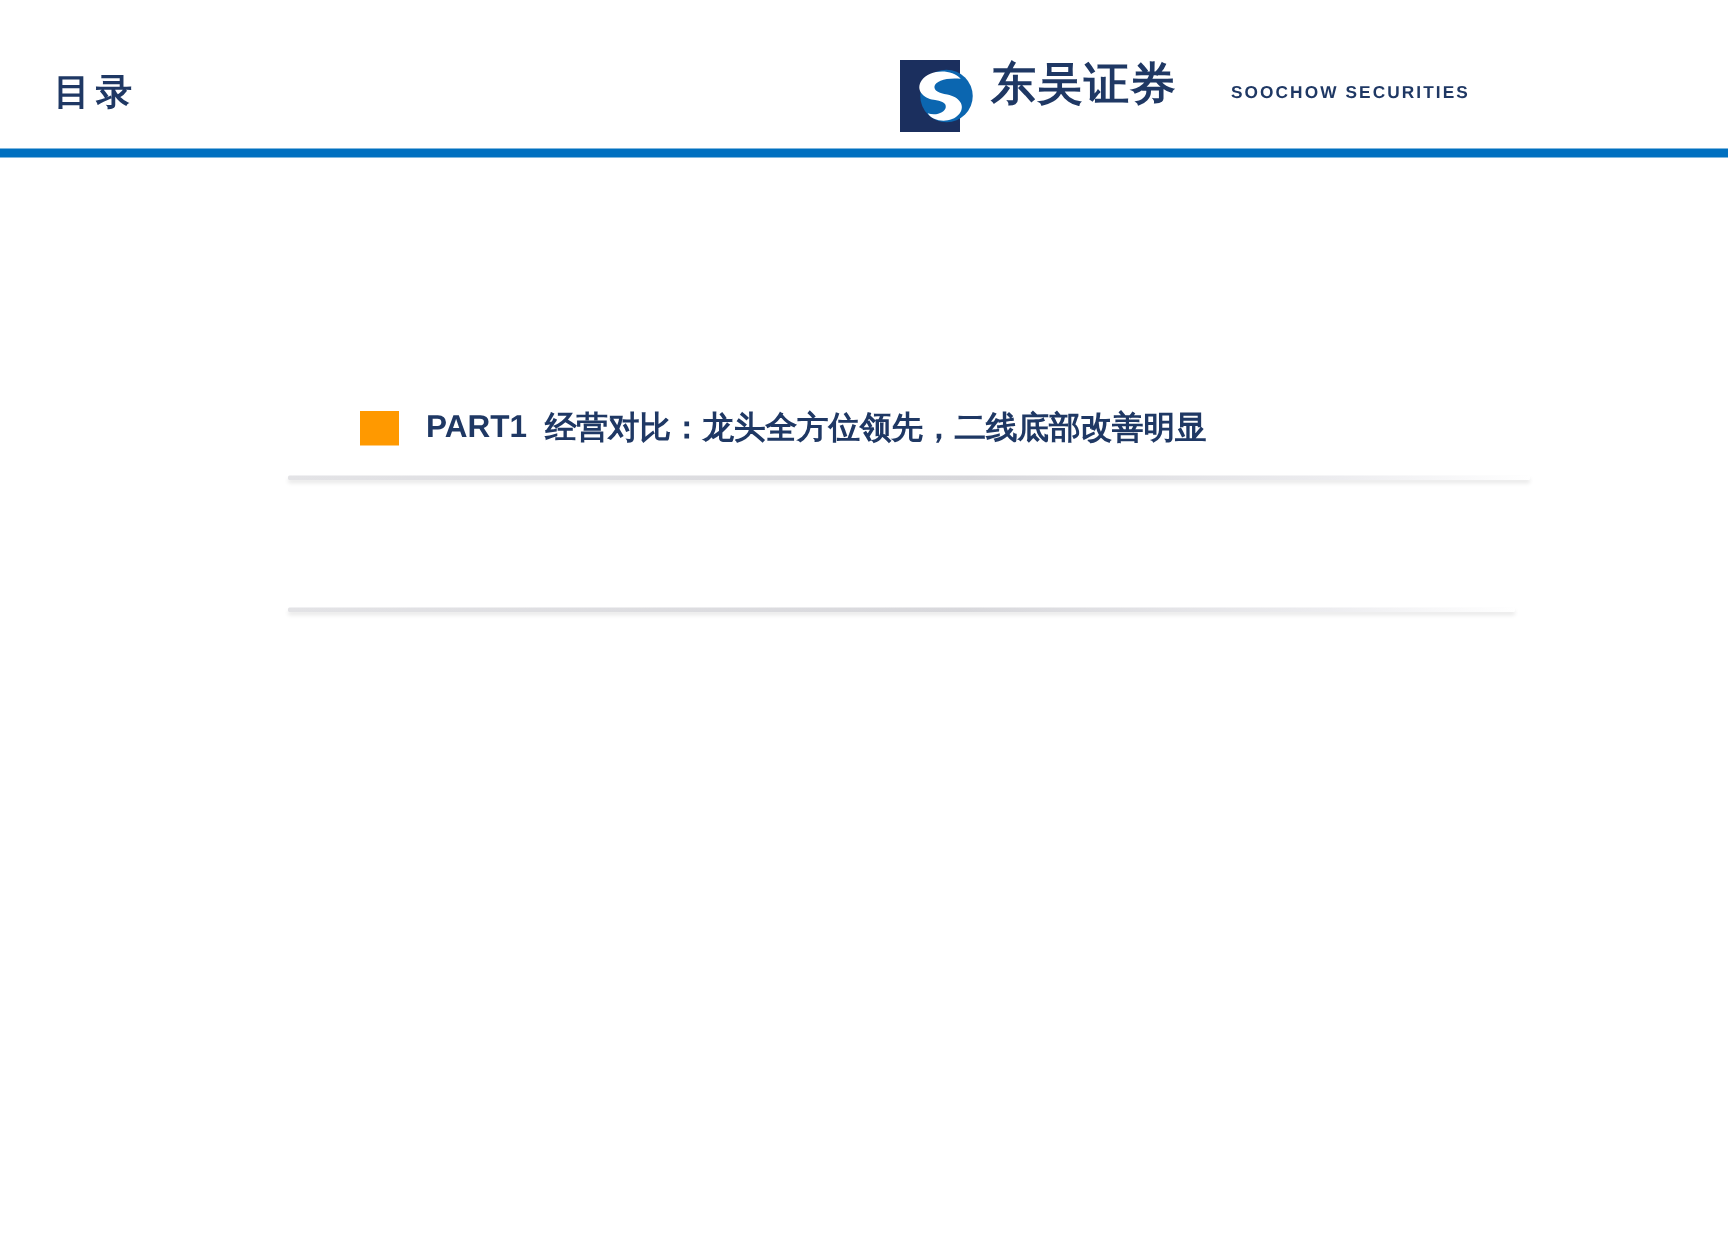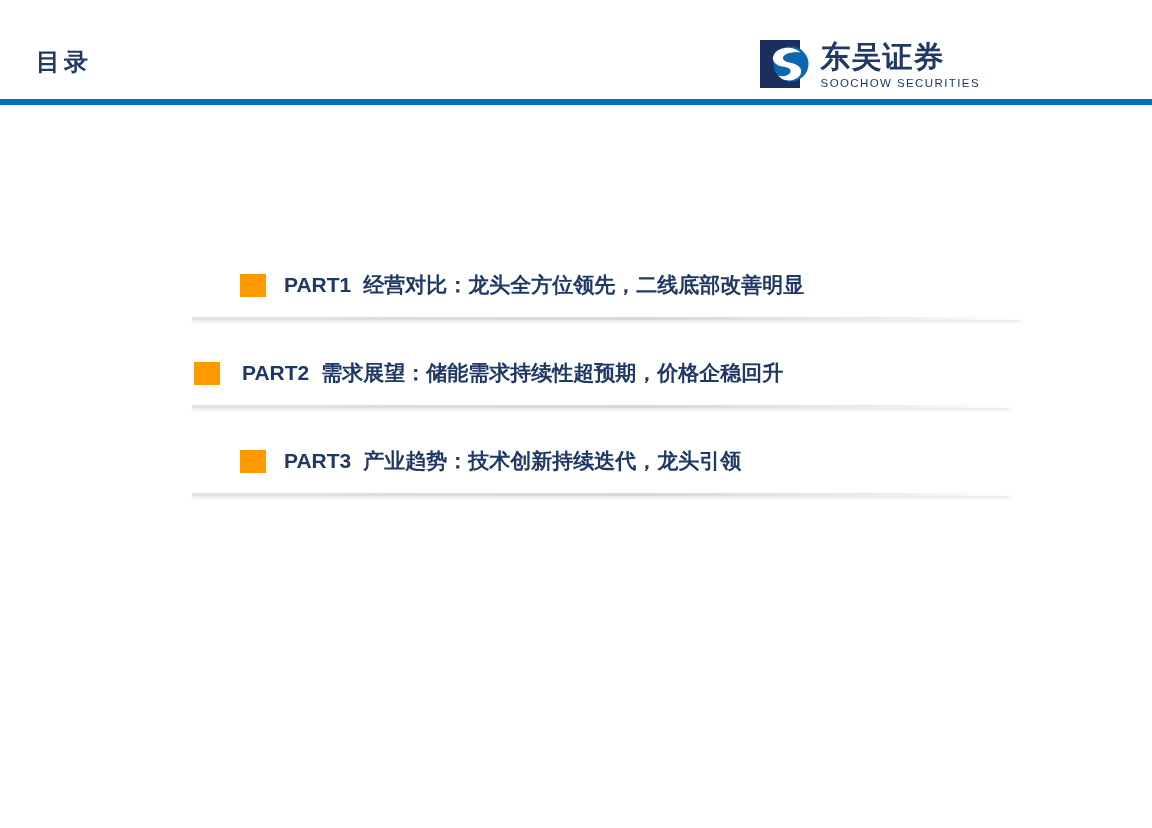--- a/index.html
+++ b/index.html
@@ -53,40 +53,40 @@
     gap: 9px;
   }
   .logo-mark {
     width: 52px;
     height: 48px;
     flex: 0 0 auto;
     display: block;
   }
   .logo-wordmark {
     display: flex;
-    flex-direction: column;
     justify-content: flex-start;
     padding-top: 1px;
+    gap: 36px;
   }
   .logo-cn {
     font-family: "Liberation Serif", "DejaVu Serif", serif;
     font-size: 30px;
     font-weight: 700;
     color: #1f3864;
     letter-spacing: 1px;
     line-height: 1.05;
   }
   .logo-en {
     font-family: "Liberation Sans", sans-serif;
     font-size: 11.5px;
-    font-weight: 400;
+    font-weight: 700;
     color: #1f3864;
     letter-spacing: 1.4px;
     line-height: 1.2;
-    margin-top: 4px;
+    margin-top: 15px;
   }
 
   
   .toc {
     position: absolute;
     left: 192px;
     top: 262px;
     width: 840px;
   }
   .toc-item {
@@ -167,31 +167,18 @@
   <div class="toc-item">
     <div class="toc-row">
       <span class="toc-bullet"></span>
       <span class="toc-part">PART1</span>
       <span class="toc-text">经营对比：龙头全方位领先，二线底部改善明显</span>
     </div>
     <div class="toc-divider"></div>
   </div>
 
   <div class="toc-item">
-    <div class="toc-row">
-      <span class="toc-bullet"></span>
-      <span class="toc-part">PART2</span>
-      <span class="toc-text">需求展望：储能需求持续性超预期，价格企稳回升</span>
-    </div>
     <div class="toc-divider"></div>
   </div>
 
-  <div class="toc-item">
-    <div class="toc-row">
-      <span class="toc-bullet"></span>
-      <span class="toc-part">PART3</span>
-      <span class="toc-text">产业趋势：技术创新持续迭代，龙头引领</span>
-    </div>
-    <div class="toc-divider"></div>
-  </div>
 
 
 </div>
 
 </body></html>

